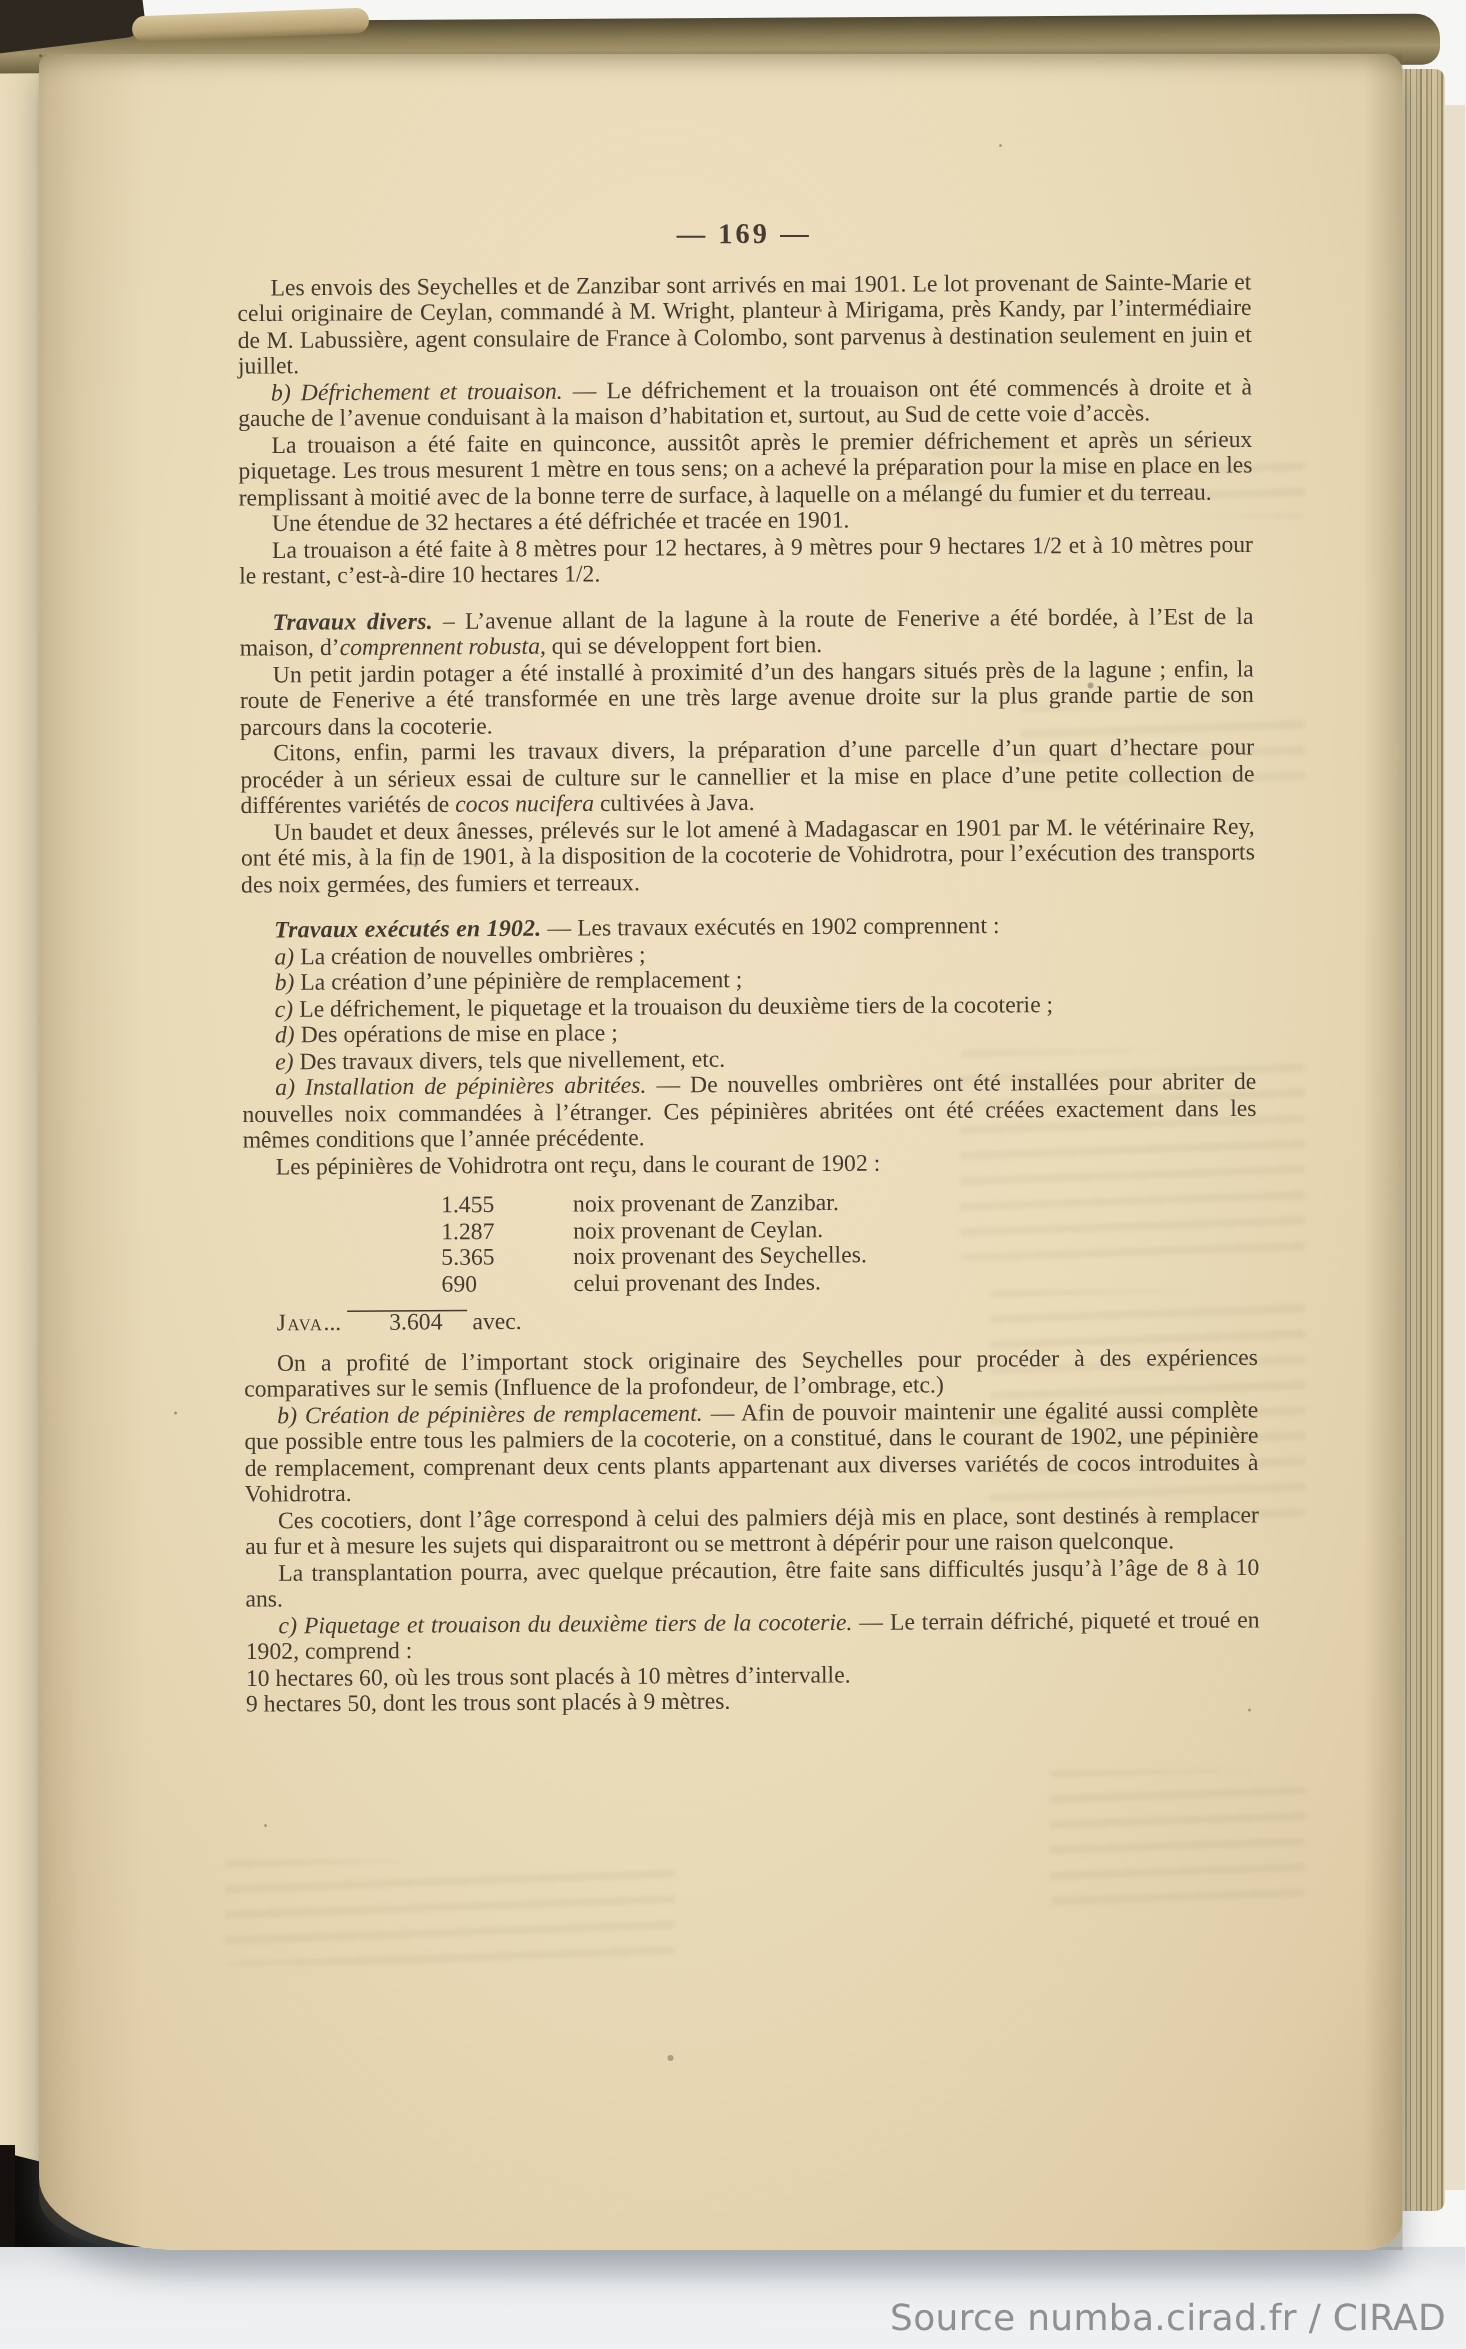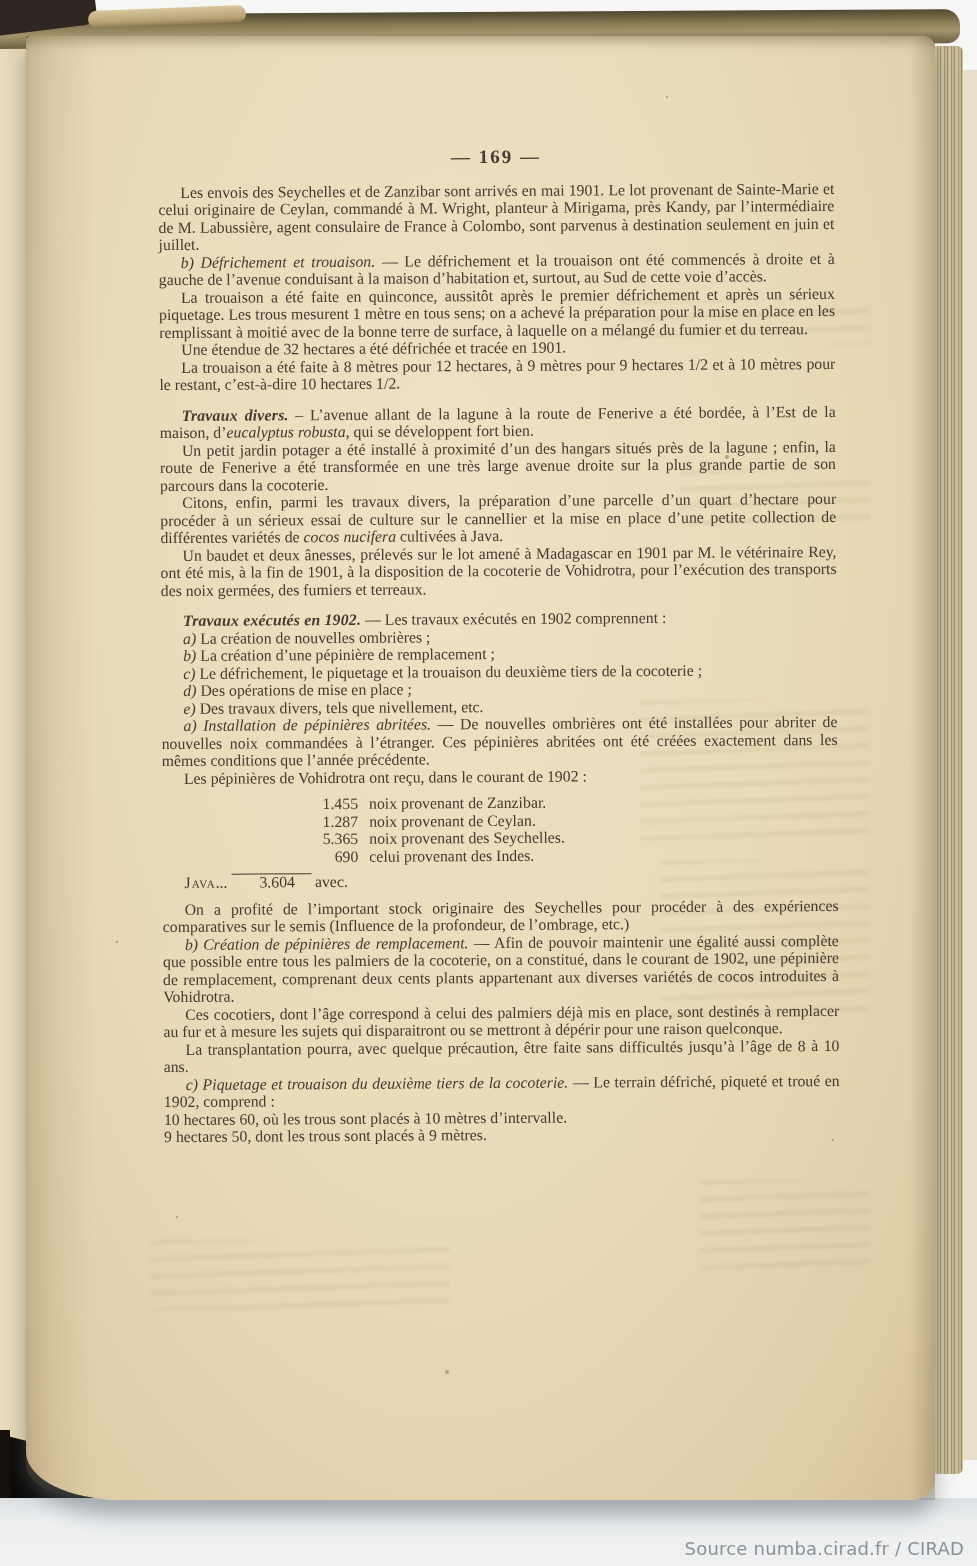--- a/index.html
+++ b/index.html
@@ -21,21 +21,21 @@
       border-radius:0 6px 6px 0;}
   .right-sliver{position:absolute;left:963px;top:70px;width:14px;height:1390px;
       background:#e4dbc3;opacity:.85;}
   .black-wedge{position:absolute;left:-14px;top:1446px;width:108px;height:112px;
       background:#0d0b09;transform:rotate(14deg);border-radius:0 4px 34px 10px;}
   .black-edge{position:absolute;left:0;top:1430px;width:10px;height:100px;background:#14110e;}
   .scan-footer{position:absolute;left:0;top:1498px;width:977px;height:68px;
       background:linear-gradient(180deg,#dcdfe2 0%,#edeff0 35%,#eef0f1 100%);}
   .watermark{position:absolute;right:13px;bottom:7px;
       font-family:"DejaVu Sans","Liberation Sans",sans-serif;
-      font-size:18px;color:#8e9193;letter-spacing:.2px;}
+      font-size:24px;color:#8e9193;letter-spacing:.2px;}
 
   
   .page{position:absolute;left:26px;top:36px;width:909px;height:1464px;
       background:radial-gradient(ellipse at 46% 32%,#efe1c3 0%,#e9dab7 52%,#dfcda8 86%,#d3bf97 100%);
       border-radius:8px 12px 26px 95px / 8px 12px 20px 48px;
       box-shadow:0 16px 20px rgba(96,106,116,.45), inset 0 14px 14px -10px rgba(110,95,60,.55);
       z-index:2;}
   .page-left-shade{position:absolute;left:0;top:0;width:70px;height:100%;
       border-radius:8px 0 0 95px/8px 0 0 48px;
       background:linear-gradient(90deg,rgba(120,100,60,.28) 0%,rgba(120,100,60,.10) 40%,rgba(120,100,60,0) 100%);}
@@ -50,21 +50,21 @@
       transform:rotate(-0.35deg);transform-origin:50% 0;}
   .para{margin:0;}
   .indent{text-indent:22px;}
   .gap-sm{margin-top:9px;}
   .gap-md{margin-top:13px;}
   .it{font-style:italic;}
   .bit{font-style:italic;font-weight:bold;letter-spacing:.2px;}
   .sc{font-variant:small-caps;letter-spacing:1px;}
   .ov{display:inline-block;border-top:1.6px solid #433a30;padding:0 16px 0 6px;line-height:15px;}
   .noix-line{padding-left:132px;text-align:left;}
-  .noix-num{display:inline-block;width:64px;text-align:right;margin-right:11px;}
+  .noix-num{display:inline-block;width:64px;margin-right:24px;}
   .total-line{margin-top:8px;text-indent:22px;text-align:left;}
 
   
   .smudge{position:absolute;opacity:.55;filter:blur(1.4px);border-radius:4px;
       background:repeating-linear-gradient(178deg,rgba(122,109,74,.15) 0px,rgba(122,109,74,.15) 5px,rgba(0,0,0,0) 5px,rgba(0,0,0,0) 17px);}
   .specks{position:absolute;left:0;top:0;width:2px;height:2px;border-radius:50%;background:rgba(70,58,40,.55);
       box-shadow:520px 170px 0 rgba(70,58,40,.5),250px 540px 0 rgba(70,58,40,.4),
                  700px 420px 0 1px rgba(70,58,40,.35),90px 905px 0 rgba(70,58,40,.45),
                  806px 1103px 0 rgba(70,58,40,.4),420px 1335px 0 1px rgba(70,58,40,.35),
                  640px 60px 0 rgba(70,58,40,.4),150px 1180px 0 rgba(70,58,40,.4);}
@@ -94,21 +94,21 @@
     <div class="specks"></div>
 
     <div class="text-block">
       <div class="page-num">— 169 —</div>
       <div id="blocks">
           <p class="para indent"><span>Les envois des Seychelles et de Zanzibar sont arrivés en mai 1901. Le lot provenant de Sainte-Marie et celui originaire de Ceylan, commandé à M. Wright, planteur à Mirigama, près Kandy, par l’intermédiaire de M. Labussière, agent consulaire de France à Colombo, sont parvenus à destination seulement en juin et juillet.</span></p>
           <p class="para indent"><span class="it">b) Défrichement et trouaison.</span><span> — Le défrichement et la trouaison ont été commencés à droite et à gauche de l’avenue conduisant à la maison d’habitation et, surtout, au Sud de cette voie d’accès.</span></p>
           <p class="para indent"><span>La trouaison a été faite en quinconce, aussitôt après le premier défrichement et après un sérieux piquetage. Les trous mesurent 1 mètre en tous sens; on a achevé la préparation pour la mise en place en les remplissant à moitié avec de la bonne terre de surface, à laquelle on a mélangé du fumier et du terreau.</span></p>
           <p class="para indent"><span>Une étendue de 32 hectares a été défrichée et tracée en 1901.</span></p>
           <p class="para indent"><span>La trouaison a été faite à 8 mètres pour 12 hectares, à 9 mètres pour 9 hectares 1/2 et à 10 mètres pour le restant, c’est-à-dire 10 hectares 1/2.</span></p>
-          <p class="para indent gap-md"><span class="bit">Travaux divers.</span><span> – L’avenue allant de la lagune à la route de Fenerive a été bordée, à l’Est de la maison, d’</span><span class="it">eucalyptus robusta</span><span>, qui se développent fort bien.</span></p>
+          <p class="para indent gap-md"><span class="bit">Travaux divers.</span><span> – L’avenue allant de la lagune à la route de Fenerive a été bordée, à l’Est de la maison, d’</span><span class="it">comprennent robusta</span><span>, qui se développent fort bien.</span></p>
           <p class="para indent"><span>Un petit jardin potager a été installé à proximité d’un des hangars situés près de la lagune ; enfin, la route de Fenerive a été transformée en une très large avenue droite sur la plus grande partie de son parcours dans la cocoterie.</span></p>
           <p class="para indent"><span>Citons, enfin, parmi les travaux divers, la préparation d’une parcelle d’un quart d’hectare pour procéder à un sérieux essai de culture sur le cannellier et la mise en place d’une petite collection de différentes variétés de </span><span class="it">cocos nucifera</span><span> cultivées à Java.</span></p>
           <p class="para indent"><span>Un baudet et deux ânesses, prélevés sur le lot amené à Madagascar en 1901 par M. le vétérinaire Rey, ont été mis, à la fin de 1901, à la disposition de la cocoterie de Vohidrotra, pour l’exécution des transports des noix germées, des fumiers et terreaux.</span></p>
           <p class="para indent gap-md"><span class="bit">Travaux exécutés en 1902.</span><span> — Les travaux exécutés en 1902  comprennent :</span></p>
           <p class="para indent"><span class="it">a)</span><span> La création de nouvelles ombrières ;</span></p>
           <p class="para indent"><span class="it">b)</span><span> La création d’une pépinière de remplacement ;</span></p>
           <p class="para indent"><span class="it">c)</span><span> Le défrichement, le piquetage et la trouaison du deuxième tiers de la cocoterie ;</span></p>
           <p class="para indent"><span class="it">d)</span><span> Des opérations de mise en place ;</span></p>
           <p class="para indent"><span class="it">e)</span><span> Des travaux divers, tels que nivellement, etc.</span></p>
           <p class="para indent"><span class="it">a) Installation de pépinières abritées.</span><span> — De nouvelles ombrières ont été installées pour abriter de nouvelles noix commandées à l’étranger. Ces pépinières abritées ont été créées exactement dans les mêmes conditions que l’année précédente.</span></p>

